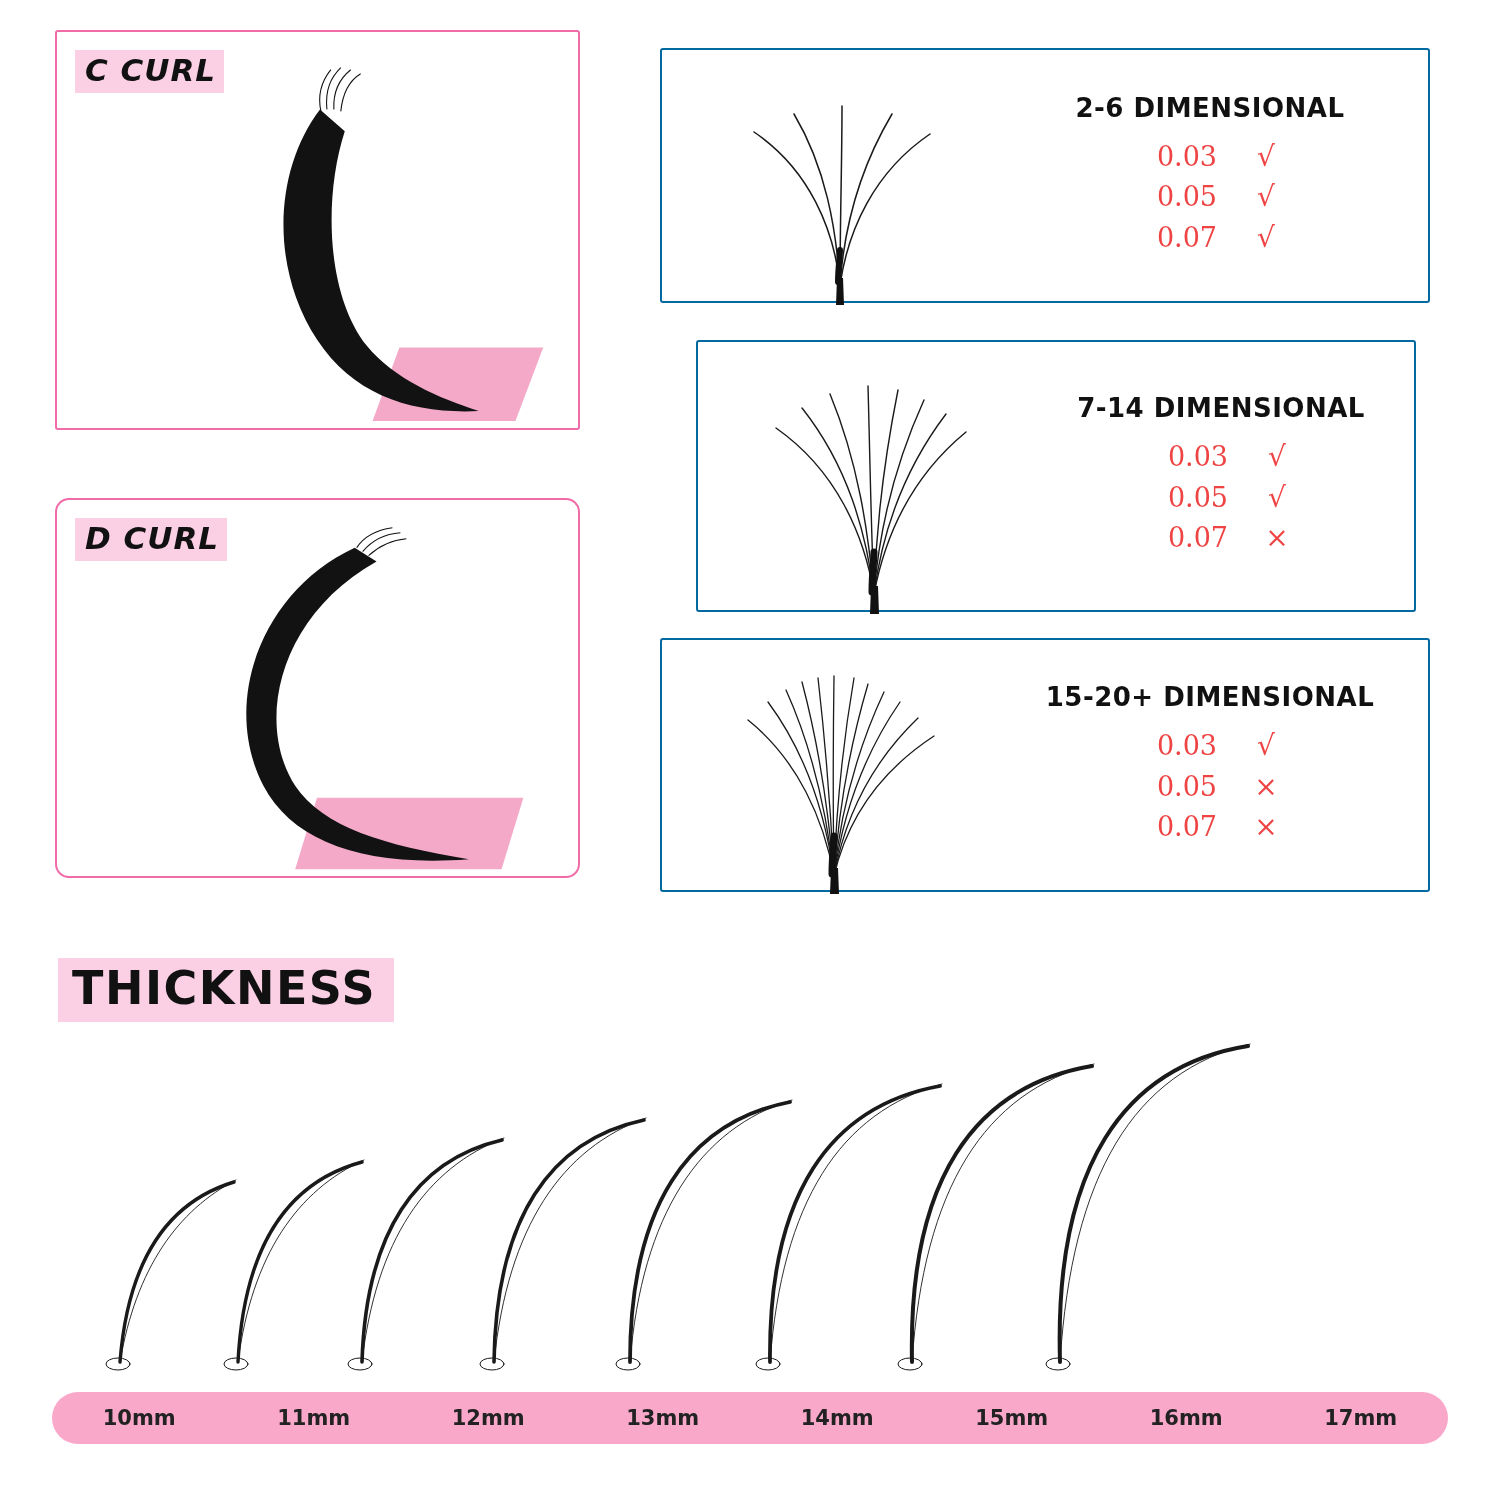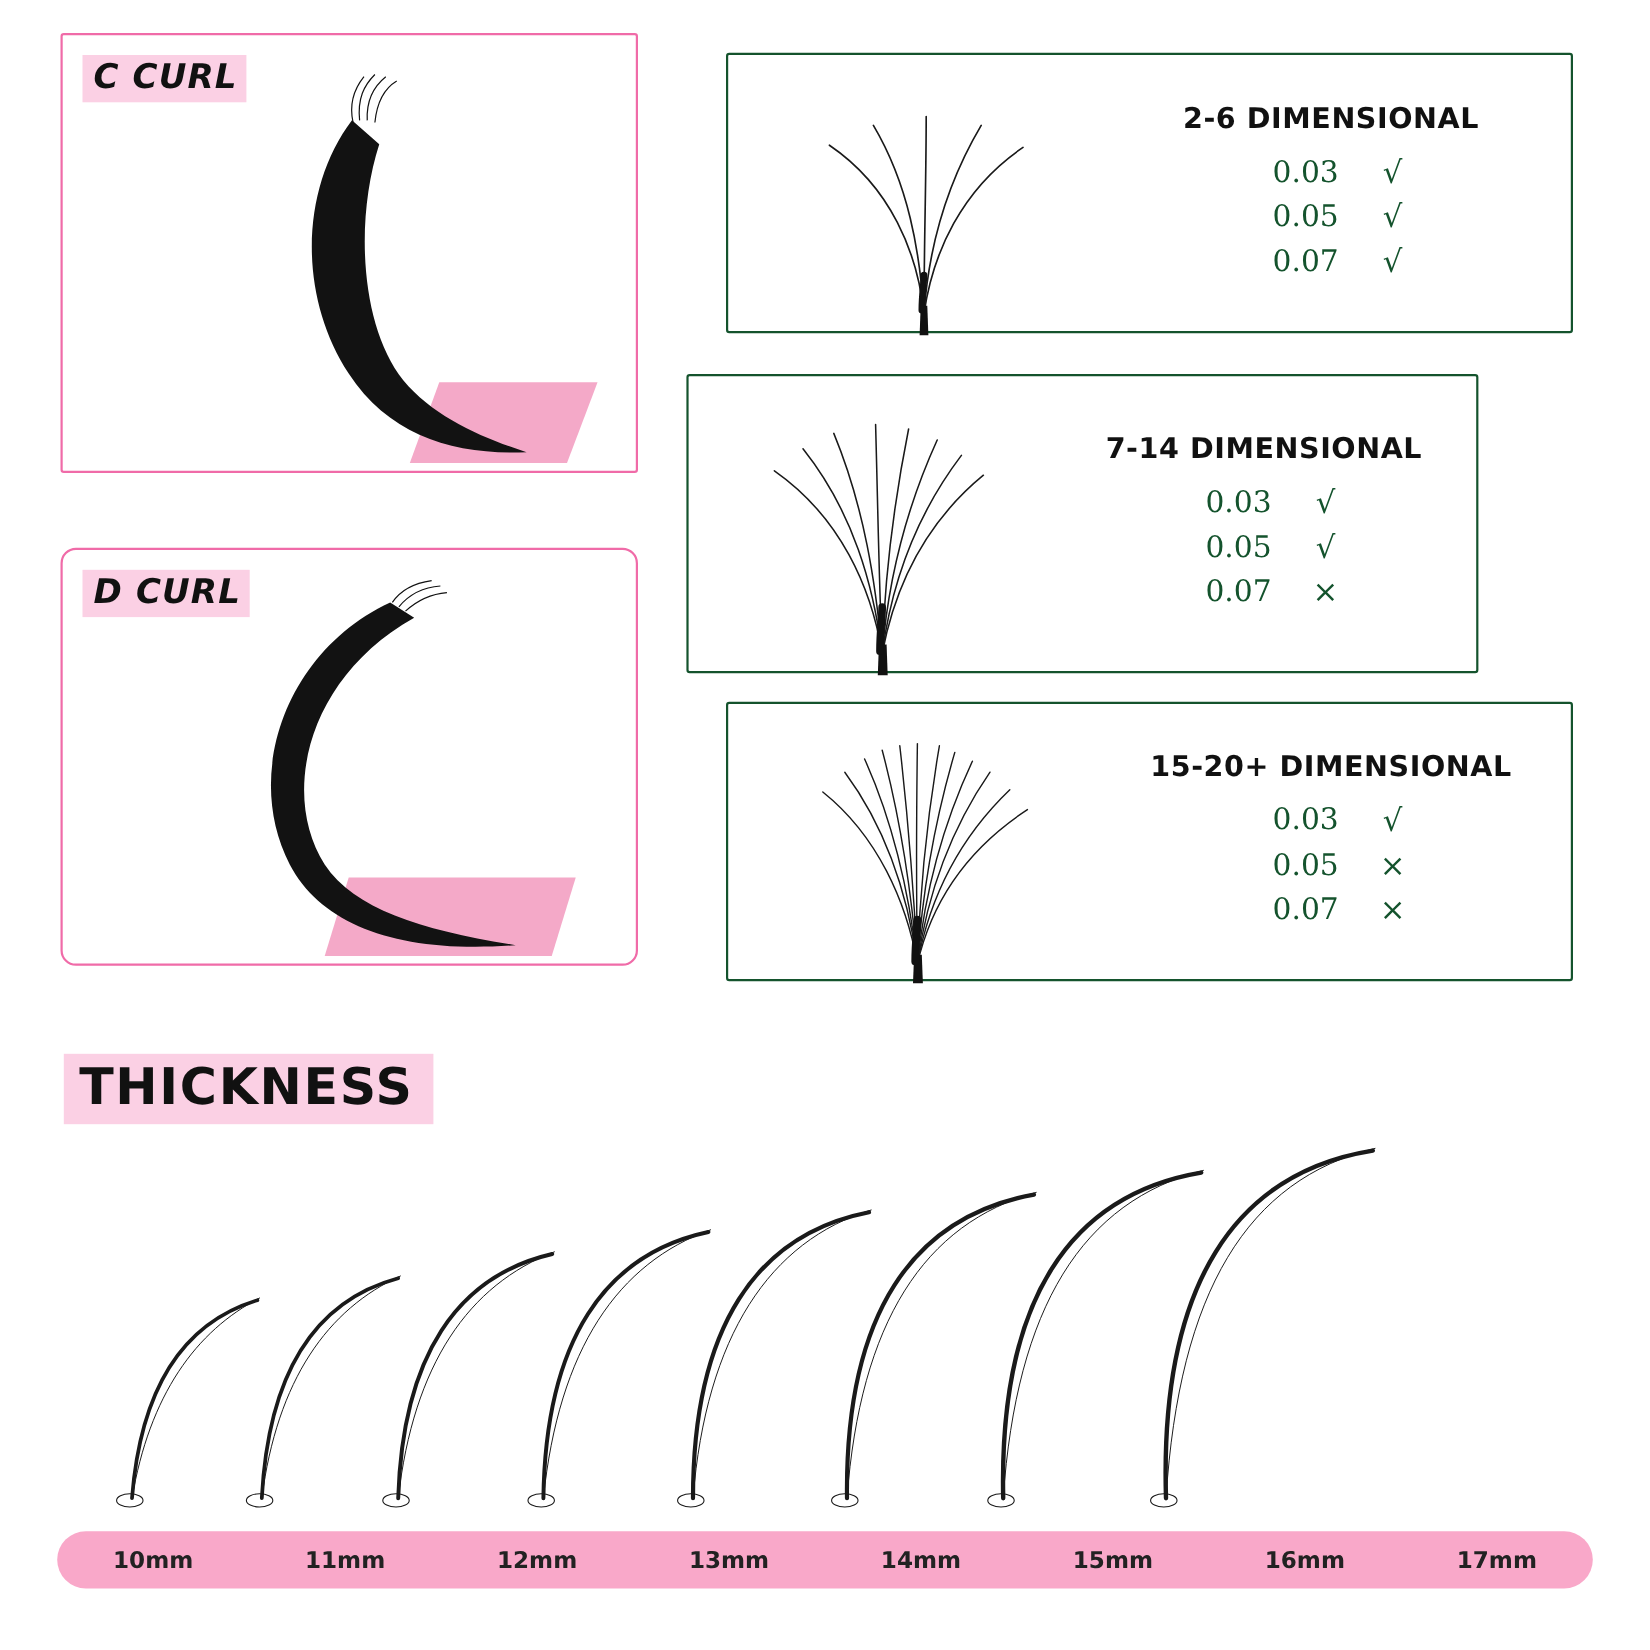--- a/index.html
+++ b/index.html
@@ -35,29 +35,29 @@
     letter-spacing:1px;
     color:#111;
     line-height:1.05;
   }
 
   .lash-art{position:absolute;inset:0;}
 
   
   .dim-panel{
     position:absolute;
-    border:2px solid #14532d;
+    border:2px solid #0369a1;
     border-radius:3px;
     background:#fff;
     box-sizing:border-box;
     display:flex;
     align-items:center;
   }
   #dim-0{left:660px;top:48px;width:770px;height:255px;}
-  #dim-1{left:624px;top:340px;width:720px;height:272px;}
+  #dim-1{left:696px;top:340px;width:720px;height:272px;}
   #dim-2{left:660px;top:638px;width:770px;height:254px;}
 
   .fan-box{
     width:350px;height:100%;
     position:relative;
     flex:0 0 350px;
   }
   .dim-info{
     flex:1 1 auto;
     padding-right:20px;
@@ -72,21 +72,21 @@
     margin-bottom:14px;
     white-space:nowrap;
   }
   .spec-list{
     display:inline-block;
     text-align:left;
   }
   .spec-row{
     font-family:"DejaVu Serif", serif;
     font-size:27px;
-    color:#14532d;
+    color:#ef4444;
     line-height:1.45;
     display:flex;
     gap:34px;
   }
   .spec-val{width:78px;text-align:right;}
   .spec-mark{width:30px;text-align:center;font-size:28px;}
 
   
   .thickness-label{
     position:absolute;

